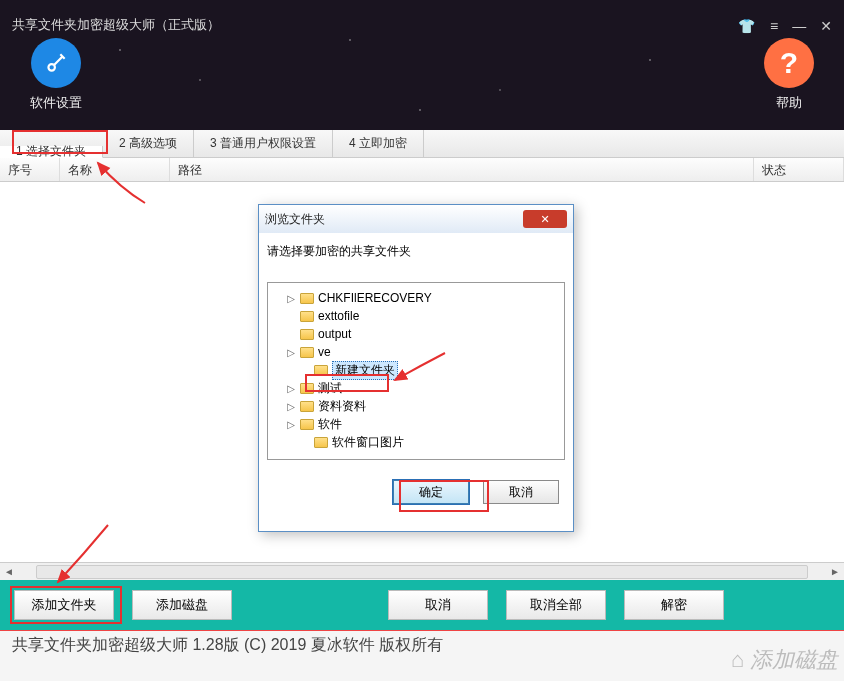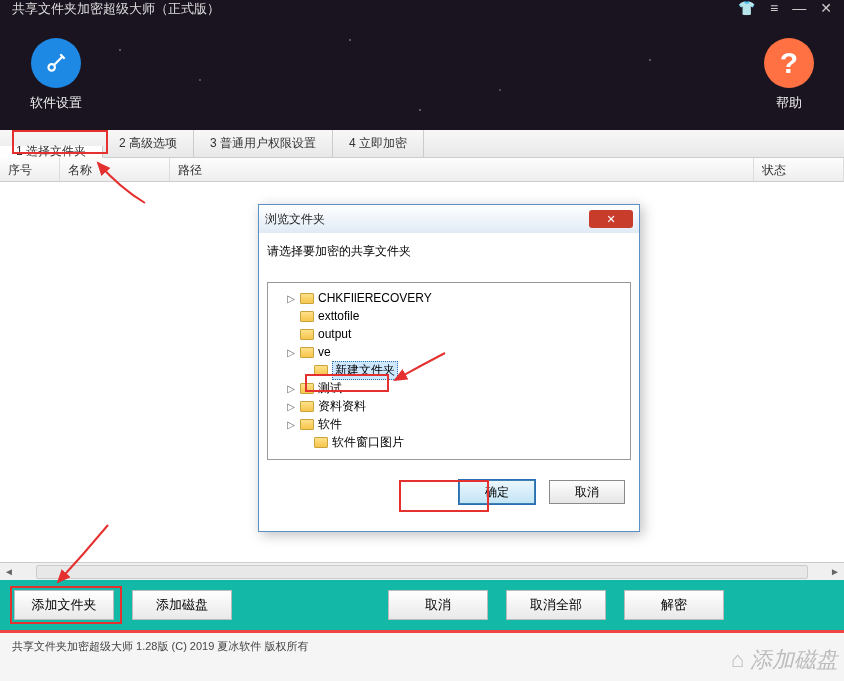--- a/index.html
+++ b/index.html
@@ -17,21 +17,21 @@
     position: absolute; inset: 0;
     background:
       radial-gradient(1px 1px at 120px 50px, #fff, transparent),
       radial-gradient(1px 1px at 200px 80px, #ddd, transparent),
       radial-gradient(1px 1px at 350px 40px, #fff, transparent),
       radial-gradient(1px 1px at 500px 90px, #ccc, transparent),
       radial-gradient(1px 1px at 650px 60px, #fff, transparent),
       radial-gradient(1px 1px at 80px 100px, #aaa, transparent),
       radial-gradient(1px 1px at 420px 110px, #fff, transparent);
   }
-  .titlebar { display: flex; align-items: flex-start; height: 34px; padding: 0 12px; position: relative; z-index: 2; }
+  .titlebar { display: flex; align-items: flex-end; height: 34px; padding: 0 12px; position: relative; z-index: 2; }
   .titlebar .title { flex: 1; font-size: 13px; color: #ddd; }
   .titlebar .win-icons { display: flex; gap: 14px; color: #ccc; font-size: 14px; }
   .titlebar .win-icons span { cursor: pointer; }
   .top-buttons { display: flex; justify-content: space-between; padding: 4px 30px 0 30px; position: relative; z-index: 2; }
   .top-btn { display: flex; flex-direction: column; align-items: center; gap: 6px; cursor: pointer; }
   .icon-circle { width: 50px; height: 50px; border-radius: 50%; display: flex; align-items: center; justify-content: center; }
   .icon-blue { background: #1e88e5; }
   .icon-orange { background: #ff7043; }
   .top-btn .lbl { font-size: 13px; color: #eee; }
 
@@ -49,25 +49,25 @@
 
   .hscroll { height: 18px; background:#f0f0f0; border-top:1px solid #ccc; display:flex; align-items:center; }
   .hscroll .track{ flex:1; height:14px; background:#e8e8e8; margin:0 18px; border:1px solid #ccc; border-radius:2px; }
   .hscroll .arrow{ width:18px; text-align:center; color:#666; font-size:10px; }
 
   .bottom-btns { height: 50px; display:flex; align-items:center; gap:18px; padding: 0 14px; background:#14b8a6; }
   .bbtn { min-width:100px; height:30px; background:linear-gradient(#fff,#e9e9e9); border:1px solid #bbb; font-size:13px; cursor:pointer; }
   .bbtn + .bbtn { margin-left:0; }
   .bbtn-gap { flex:0 0 120px; }
 
-  .status { height: 30px; display:flex; align-items:center; padding:12px 12px; font-size:11px; color:#444; background:#f5f5f5; border-top:3px solid #ef4444; }
+  .status { height: 30px; display:flex; align-items:center; padding:12px 12px; font-size:16px; color:#444; background:#f5f5f5; border-top:1px solid #ef4444; }
 
   
   .dialog {
-    position:absolute; left:258px; top:204px; width:382px; height:328px;
+    position:absolute; left:258px; top:204px; width:316px; height:328px;
     background:#fff; border:1px solid #5b8fc5; box-shadow: 3px 3px 12px rgba(0,0,0,.25);
     z-index: 50;
   }
   .dlg-title { height:28px; background:linear-gradient(#fff,#e0eaf6); display:flex; align-items:center; padding:0 6px; font-size:12px; }
   .dlg-title .t { flex:1; color:#222; }
   .dlg-close { width:44px; height:18px; background:#c83c2b; border-radius:3px; color:#fff; display:flex; align-items:center; justify-content:center; font-size:11px; cursor:pointer; }
   .dlg-body { padding: 10px 8px; font-size:12px; }
   .dlg-tree { margin-top:22px; border:1px solid #999; height:178px; overflow:auto; padding:6px 4px; font-family: "SimSun", monospace; font-size:12px; }
   .tree-row { display:flex; align-items:center; height:18px; gap:4px; white-space:nowrap; cursor:pointer; }
   .tw{ color:#666; width:10px; text-align:center; font-size:10px; }

